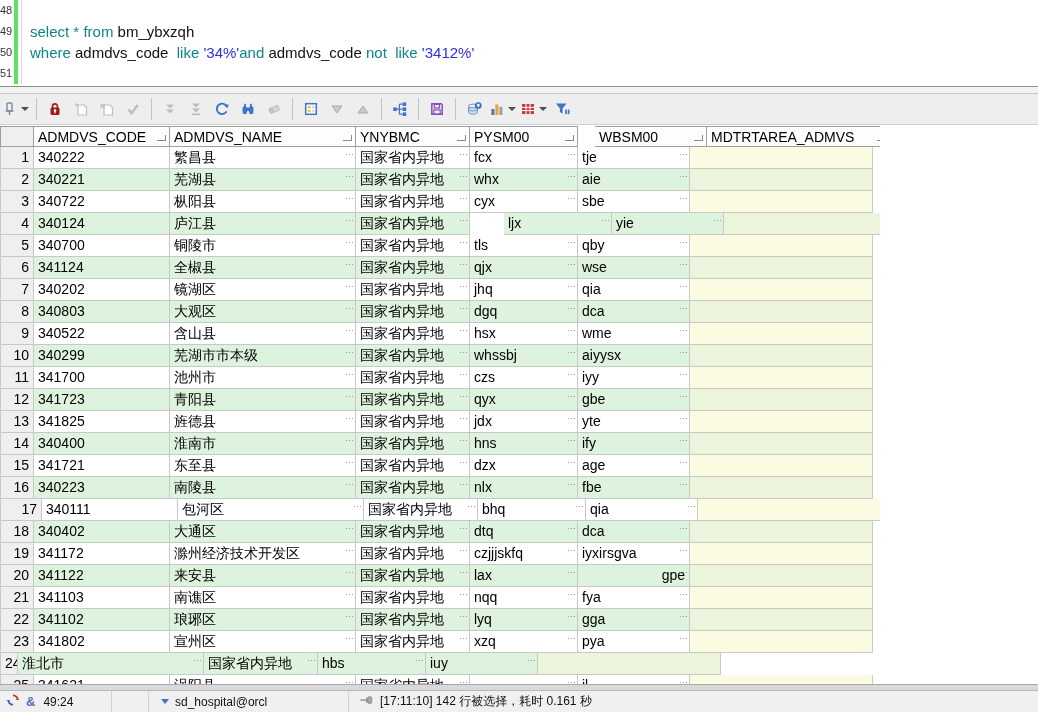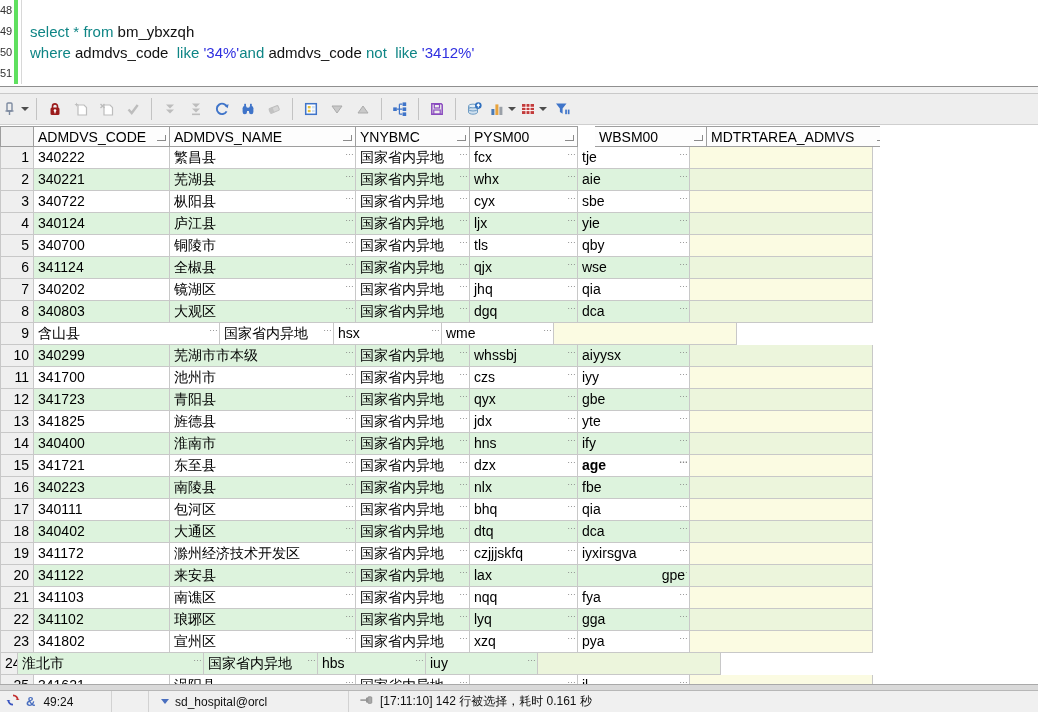--- a/index.html
+++ b/index.html
@@ -294,21 +294,21 @@
           <div class="g-cell" style="width: 114px;"><span>国家省内异地</span><span class="ell">…</span></div>
           <div class="g-cell" style="width: 108px;"><span>cyx</span><span class="ell">…</span></div>
           <div class="g-cell" style="width: 112px;"><span>sbe</span><span class="ell">…</span></div>
           <div class="g-cell nullc" style="width: 183px;"><span></span></div>
         </div>
         <div class="g-row even">
           <div class="g-cell rn" style="width: 34px;"><span>4</span></div>
           <div class="g-cell" style="width: 136px;"><span>340124</span></div>
           <div class="g-cell" style="width: 186px;"><span>庐江县</span><span class="ell">…</span></div>
           <div class="g-cell" style="width: 114px;"><span>国家省内异地</span><span class="ell">…</span></div>
-          <div class="g-cell" style="width: 108px;"><span>ljx</span><span class="ell">…</span></div>
+          <div class="g-cell" style="width: 108px; margin-left: 34px;"><span>ljx</span><span class="ell">…</span></div>
           <div class="g-cell" style="width: 112px;"><span>yie</span><span class="ell">…</span></div>
           <div class="g-cell nullc" style="width: 183px;"><span></span></div>
         </div>
         <div class="g-row odd">
           <div class="g-cell rn" style="width: 34px;"><span>5</span></div>
           <div class="g-cell" style="width: 136px;"><span>340700</span></div>
           <div class="g-cell" style="width: 186px;"><span>铜陵市</span><span class="ell">…</span></div>
           <div class="g-cell" style="width: 114px;"><span>国家省内异地</span><span class="ell">…</span></div>
           <div class="g-cell" style="width: 108px;"><span>tls</span><span class="ell">…</span></div>
           <div class="g-cell" style="width: 112px;"><span>qby</span><span class="ell">…</span></div>
@@ -336,20 +336,21 @@
           <div class="g-cell rn" style="width: 34px;"><span>8</span></div>
           <div class="g-cell" style="width: 136px;"><span>340803</span></div>
           <div class="g-cell" style="width: 186px;"><span>大观区</span><span class="ell">…</span></div>
           <div class="g-cell" style="width: 114px;"><span>国家省内异地</span><span class="ell">…</span></div>
           <div class="g-cell" style="width: 108px;"><span>dgq</span><span class="ell">…</span></div>
           <div class="g-cell" style="width: 112px;"><span>dca</span><span class="ell">…</span></div>
           <div class="g-cell nullc" style="width: 183px;"><span></span></div>
         </div>
         <div class="g-row odd">
           <div class="g-cell rn" style="width: 34px;"><span>9</span></div>
+          <div class="g-cell" style="width: 136px;"><span>340522</span></div>
           <div class="g-cell" style="width: 186px;"><span>含山县</span><span class="ell">…</span></div>
           <div class="g-cell" style="width: 114px;"><span>国家省内异地</span><span class="ell">…</span></div>
           <div class="g-cell" style="width: 108px;"><span>hsx</span><span class="ell">…</span></div>
           <div class="g-cell" style="width: 112px;"><span>wme</span><span class="ell">…</span></div>
           <div class="g-cell nullc" style="width: 183px;"><span></span></div>
         </div>
         <div class="g-row even">
           <div class="g-cell rn" style="width: 34px;"><span>10</span></div>
           <div class="g-cell" style="width: 136px;"><span>340299</span></div>
           <div class="g-cell" style="width: 186px;"><span>芜湖市市本级</span><span class="ell">…</span></div>
@@ -393,34 +394,34 @@
           <div class="g-cell" style="width: 108px;"><span>hns</span><span class="ell">…</span></div>
           <div class="g-cell" style="width: 112px;"><span>ify</span><span class="ell">…</span></div>
           <div class="g-cell nullc" style="width: 183px;"><span></span></div>
         </div>
         <div class="g-row odd">
           <div class="g-cell rn" style="width: 34px;"><span>15</span></div>
           <div class="g-cell" style="width: 136px;"><span>341721</span></div>
           <div class="g-cell" style="width: 186px;"><span>东至县</span><span class="ell">…</span></div>
           <div class="g-cell" style="width: 114px;"><span>国家省内异地</span><span class="ell">…</span></div>
           <div class="g-cell" style="width: 108px;"><span>dzx</span><span class="ell">…</span></div>
-          <div class="g-cell" style="width: 112px; font-weight: bold;"><span>age</span><span class="ell">…</span></div>
+          <div class="g-cell" style="width: 112px;"><span>age</span><span class="ell">…</span></div>
           <div class="g-cell nullc" style="width: 183px;"><span></span></div>
         </div>
         <div class="g-row even">
           <div class="g-cell rn" style="width: 34px;"><span>16</span></div>
           <div class="g-cell" style="width: 136px;"><span>340223</span></div>
           <div class="g-cell" style="width: 186px;"><span>南陵县</span><span class="ell">…</span></div>
           <div class="g-cell" style="width: 114px;"><span>国家省内异地</span><span class="ell">…</span></div>
           <div class="g-cell" style="width: 108px;"><span>nlx</span><span class="ell">…</span></div>
           <div class="g-cell" style="width: 112px;"><span>fbe</span><span class="ell">…</span></div>
           <div class="g-cell nullc" style="width: 183px;"><span></span></div>
         </div>
         <div class="g-row odd">
-          <div class="g-cell rn" style="width: 34px;"><span>17</span></div>
+          <div class="g-cell rn" style="width: 42px;"><span>17</span></div>
           <div class="g-cell" style="width: 136px;"><span>340111</span></div>
           <div class="g-cell" style="width: 186px;"><span>包河区</span><span class="ell">…</span></div>
           <div class="g-cell" style="width: 114px;"><span>国家省内异地</span><span class="ell">…</span></div>
           <div class="g-cell" style="width: 108px;"><span>bhq</span><span class="ell">…</span></div>
           <div class="g-cell" style="width: 112px;"><span>qia</span><span class="ell">…</span></div>
           <div class="g-cell nullc" style="width: 183px;"><span></span></div>
         </div>
         <div class="g-row even">
           <div class="g-cell rn" style="width: 34px;"><span>18</span></div>
           <div class="g-cell" style="width: 136px;"><span>340402</span></div>

